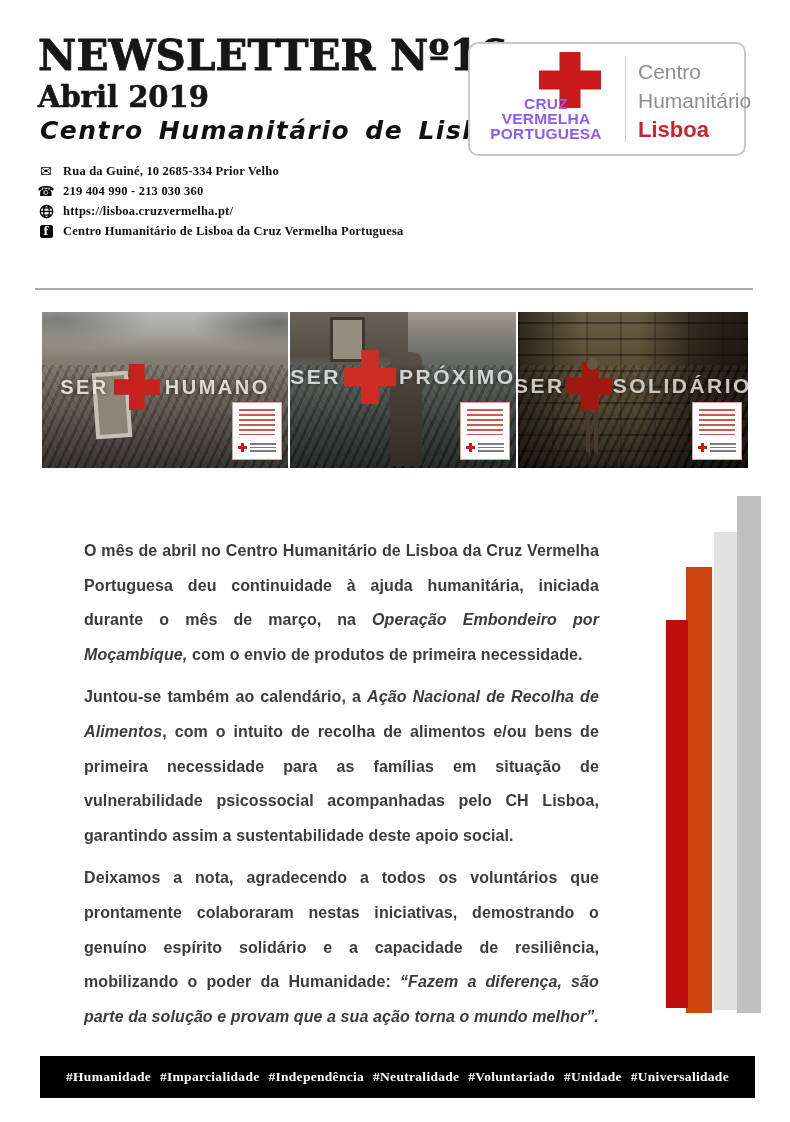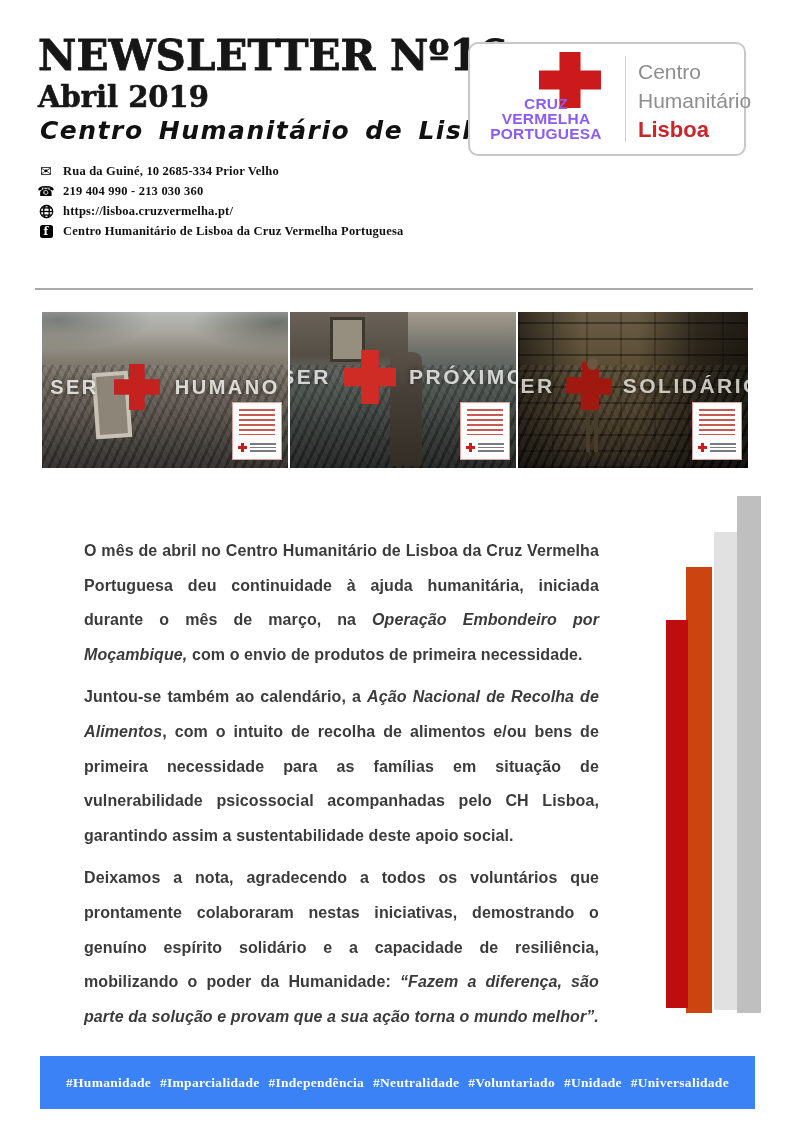--- a/index.html
+++ b/index.html
@@ -57,21 +57,21 @@
       background:radial-gradient(ellipse 55% 28% at 6% 5%, rgba(78,82,76,.55), transparent 70%),
                  radial-gradient(ellipse 50% 26% at 96% 7%, rgba(68,72,64,.6), transparent 70%); }
   .p2 { width:226px;
       background:linear-gradient(180deg,#a29a8e 0%,#8e897e 10%,#70726c 24%,#5a605c 38%,#474e4a 54%,#353b38 72%,#272b29 90%,#1f2220 100%); }
   .p3 { width:230px; background-color:#4a3f2f;
       background-image:linear-gradient(90deg, rgba(0,0,0,.55), rgba(0,0,0,0) 28%, rgba(0,0,0,0) 52%, rgba(0,0,0,.55) 78%, rgba(0,0,0,.7)),
         repeating-linear-gradient(0deg, rgba(0,0,0,.38) 0 2px, transparent 2px 16px),
         repeating-linear-gradient(90deg, rgba(0,0,0,.22) 0 2px, transparent 2px 34px),
         linear-gradient(180deg,#6b5d45 0%,#5a4c33 38%,#473b27 66%,#2b2418 92%,#1d1812 100%); }
   .caption { position:absolute; left:0; right:0; display:flex; align-items:center;
-      justify-content:center; gap:17px; z-index:3;
+      justify-content:center; gap:7px; z-index:3;
       font-weight:bold; letter-spacing:2.5px; color:rgba(240,238,233,.88);
       text-shadow:0 0 5px rgba(0,0,0,.45); }
   .p1 .caption { top:52px; font-size:20px; }
   .p2 .caption { top:38px; font-size:21px; color:rgba(225,225,225,.92); }
   .p3 .caption { top:50px; font-size:21px; color:rgba(230,228,220,.85); }
   .pcross { clip-path:polygon(33% 0,67% 0,67% 33%,100% 33%,100% 67%,67% 67%,67% 100%,33% 100%,33% 67%,0 67%,0 33%,33% 33%); flex:none; }
   .p1 .pcross { width:46px; height:46px; background:#c5211f; margin:0 -2px; }
   .p2 .pcross { width:52px; height:54px; background:#d02c26; margin:0 -4px; }
   .p3 .pcross { width:46px; height:48px; background:#a01810; margin:0 -6px; transform:rotate(2deg); }
   .p1-door { position:absolute; left:52px; top:60px; width:36px; height:66px;
@@ -107,22 +107,22 @@
   .it { font-style:italic; }
 
   
   .bar { position:absolute; }
   .bar-darkred   { left:666px; top:620px; width:22px; height:388px; background:#bf0c0c; z-index:2; }
   .bar-orange    { left:686px; top:567px; width:26px; height:446px; background:#cc4511; }
   .bar-lightgray { left:714px; top:532px; width:23px; height:478px; background:#e1e1e1; }
   .bar-gray      { left:737px; top:496px; width:24px; height:517px; background:#bfbfbf; }
 
   
-  .banner { position:absolute; left:40px; top:1056px; width:715px; height:53px;
-      background:#3b82f6; display:flex; align-items:center; justify-content:space-between;
+  .banner { position:absolute; left:40px; top:1056px; width:715px; height:42px;
+      background:#000000; display:flex; align-items:center; justify-content:space-between;
       padding:0 26px; }
   .banner span { font-family:"Liberation Serif", serif; font-weight:bold; font-size:13.5px;
       color:#ffffff; letter-spacing:0.3px; white-space:nowrap; }
 </style>
 </head>
 <body>
 
 <div class="page">
 
   <div class="title">NEWSLETTER Nº16</div>

